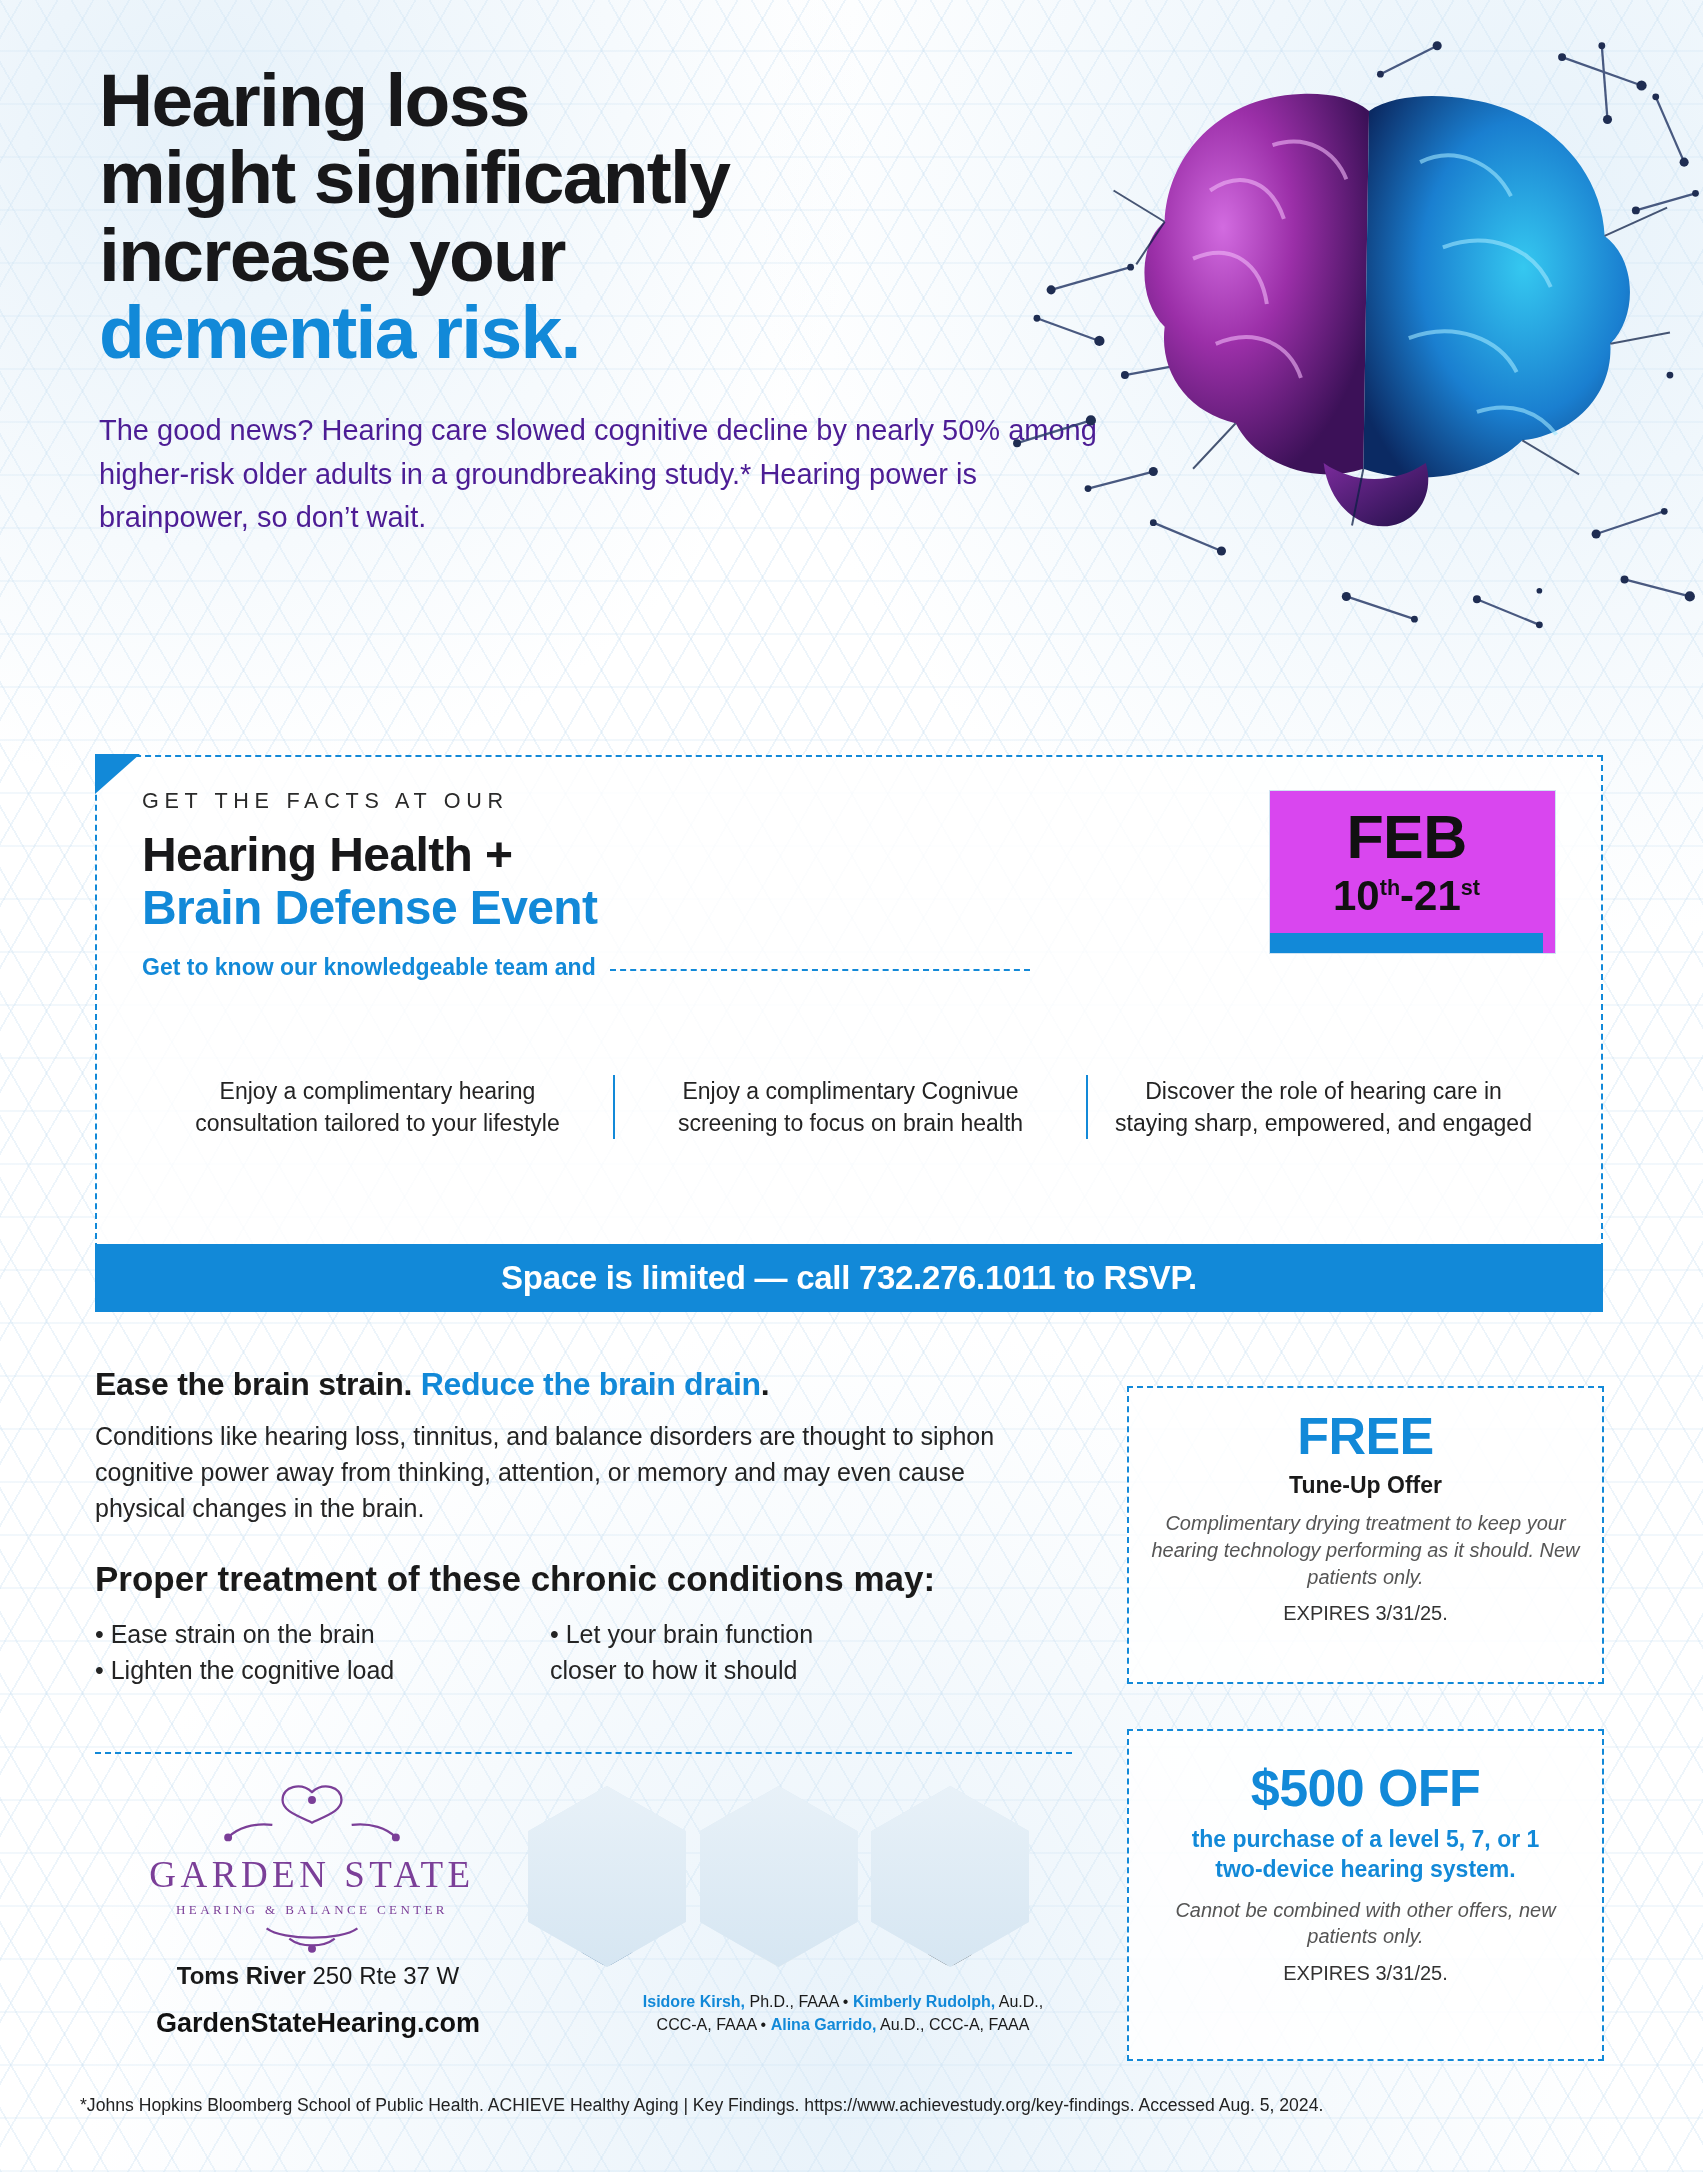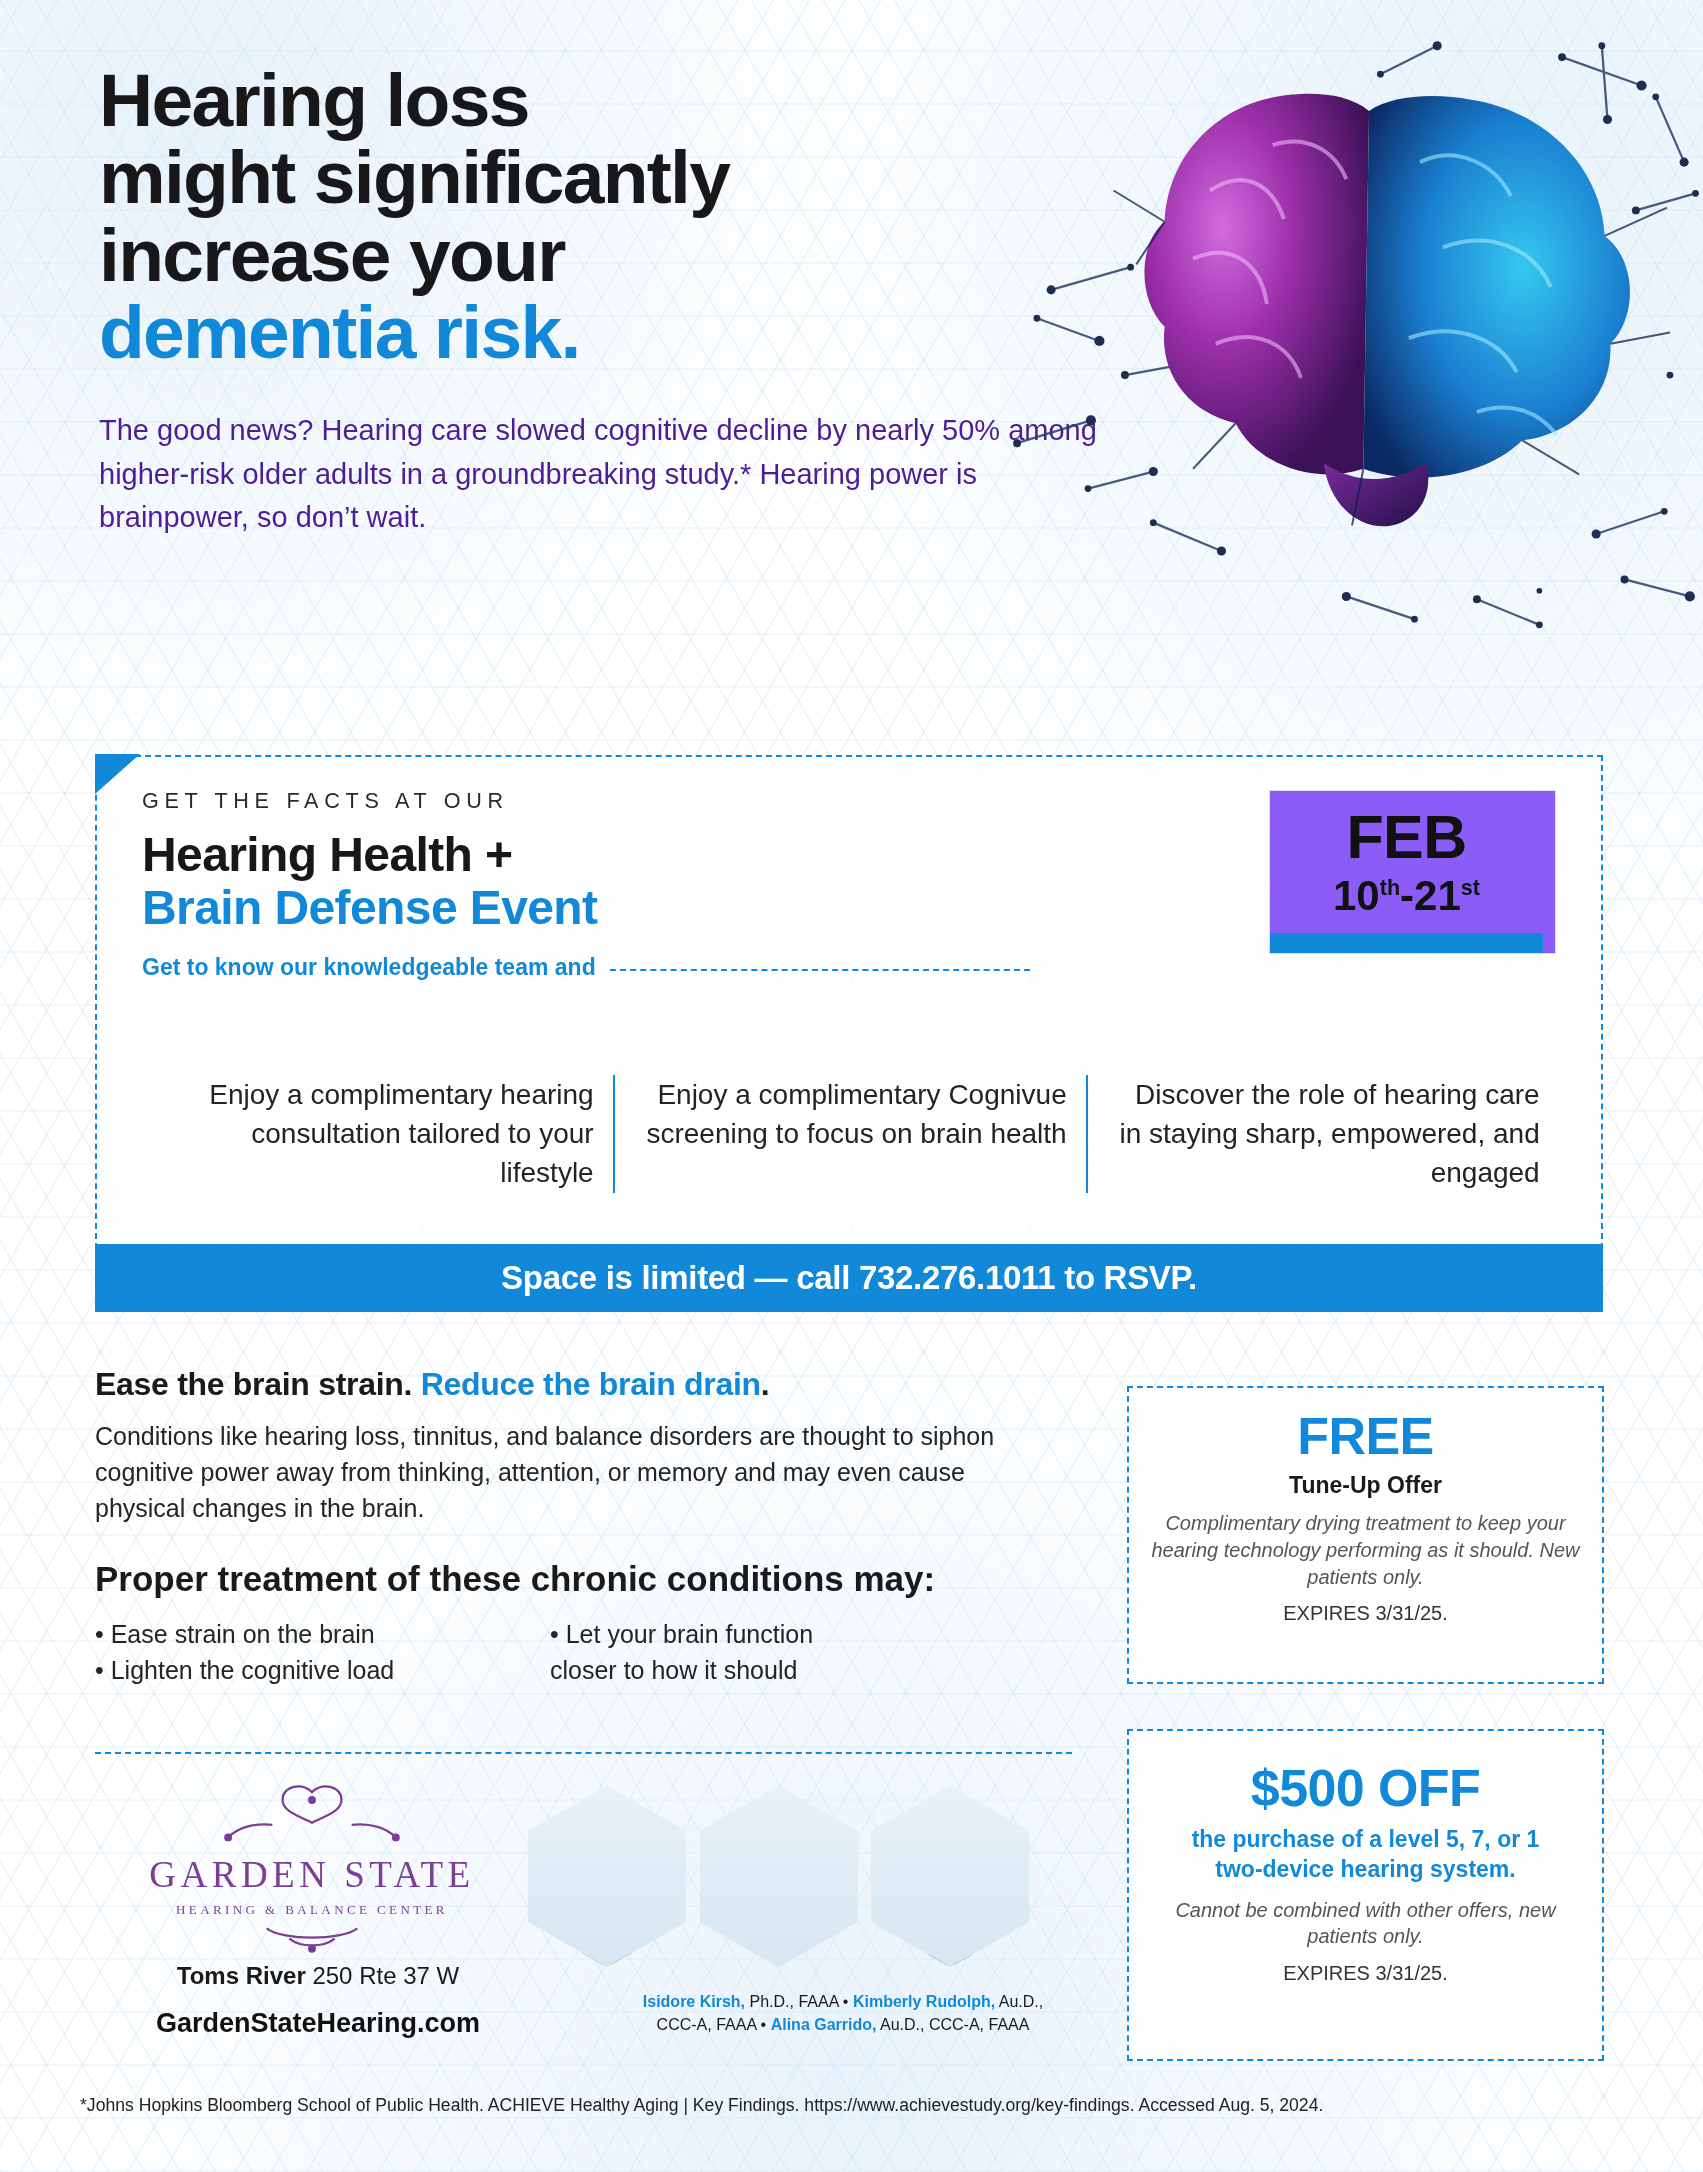--- a/index.html
+++ b/index.html
@@ -131,21 +131,21 @@
     height: 0;
     margin-top: 3.4px;
   }
 
   
   .date-badge {
     position: absolute;
     right: 45px;
     top: 33px;
     width: 287px;
-    background: #8b5cf6;
+    background: #d946ef;
     border: 1.7px solid #cfe3f2;
     text-align: center;
     padding: 16px 12px 0 0;
     box-sizing: border-box;
   }
   .date-badge .mon {
     font-size: 61px;
     font-weight: bold;
     letter-spacing: -0.6px;
     line-height: 1;
@@ -165,22 +165,22 @@
   
   .benefits {
     position: absolute;
     left: 45px;
     top: 318px;
     width: 1417px;
     display: flex;
   }
   .benefit {
     flex: 1;
-    text-align: right;
-    font-size: 28px;
+    text-align: center;
+    font-size: 23px;
     line-height: 1.40;
     color: #232323;
     padding: 0 19.3px;
     box-sizing: border-box;
   }
   .benefit + .benefit { border-left: 2.3px solid #1289d8; }
 
   
   .rsvp-bar {
     position: absolute;

